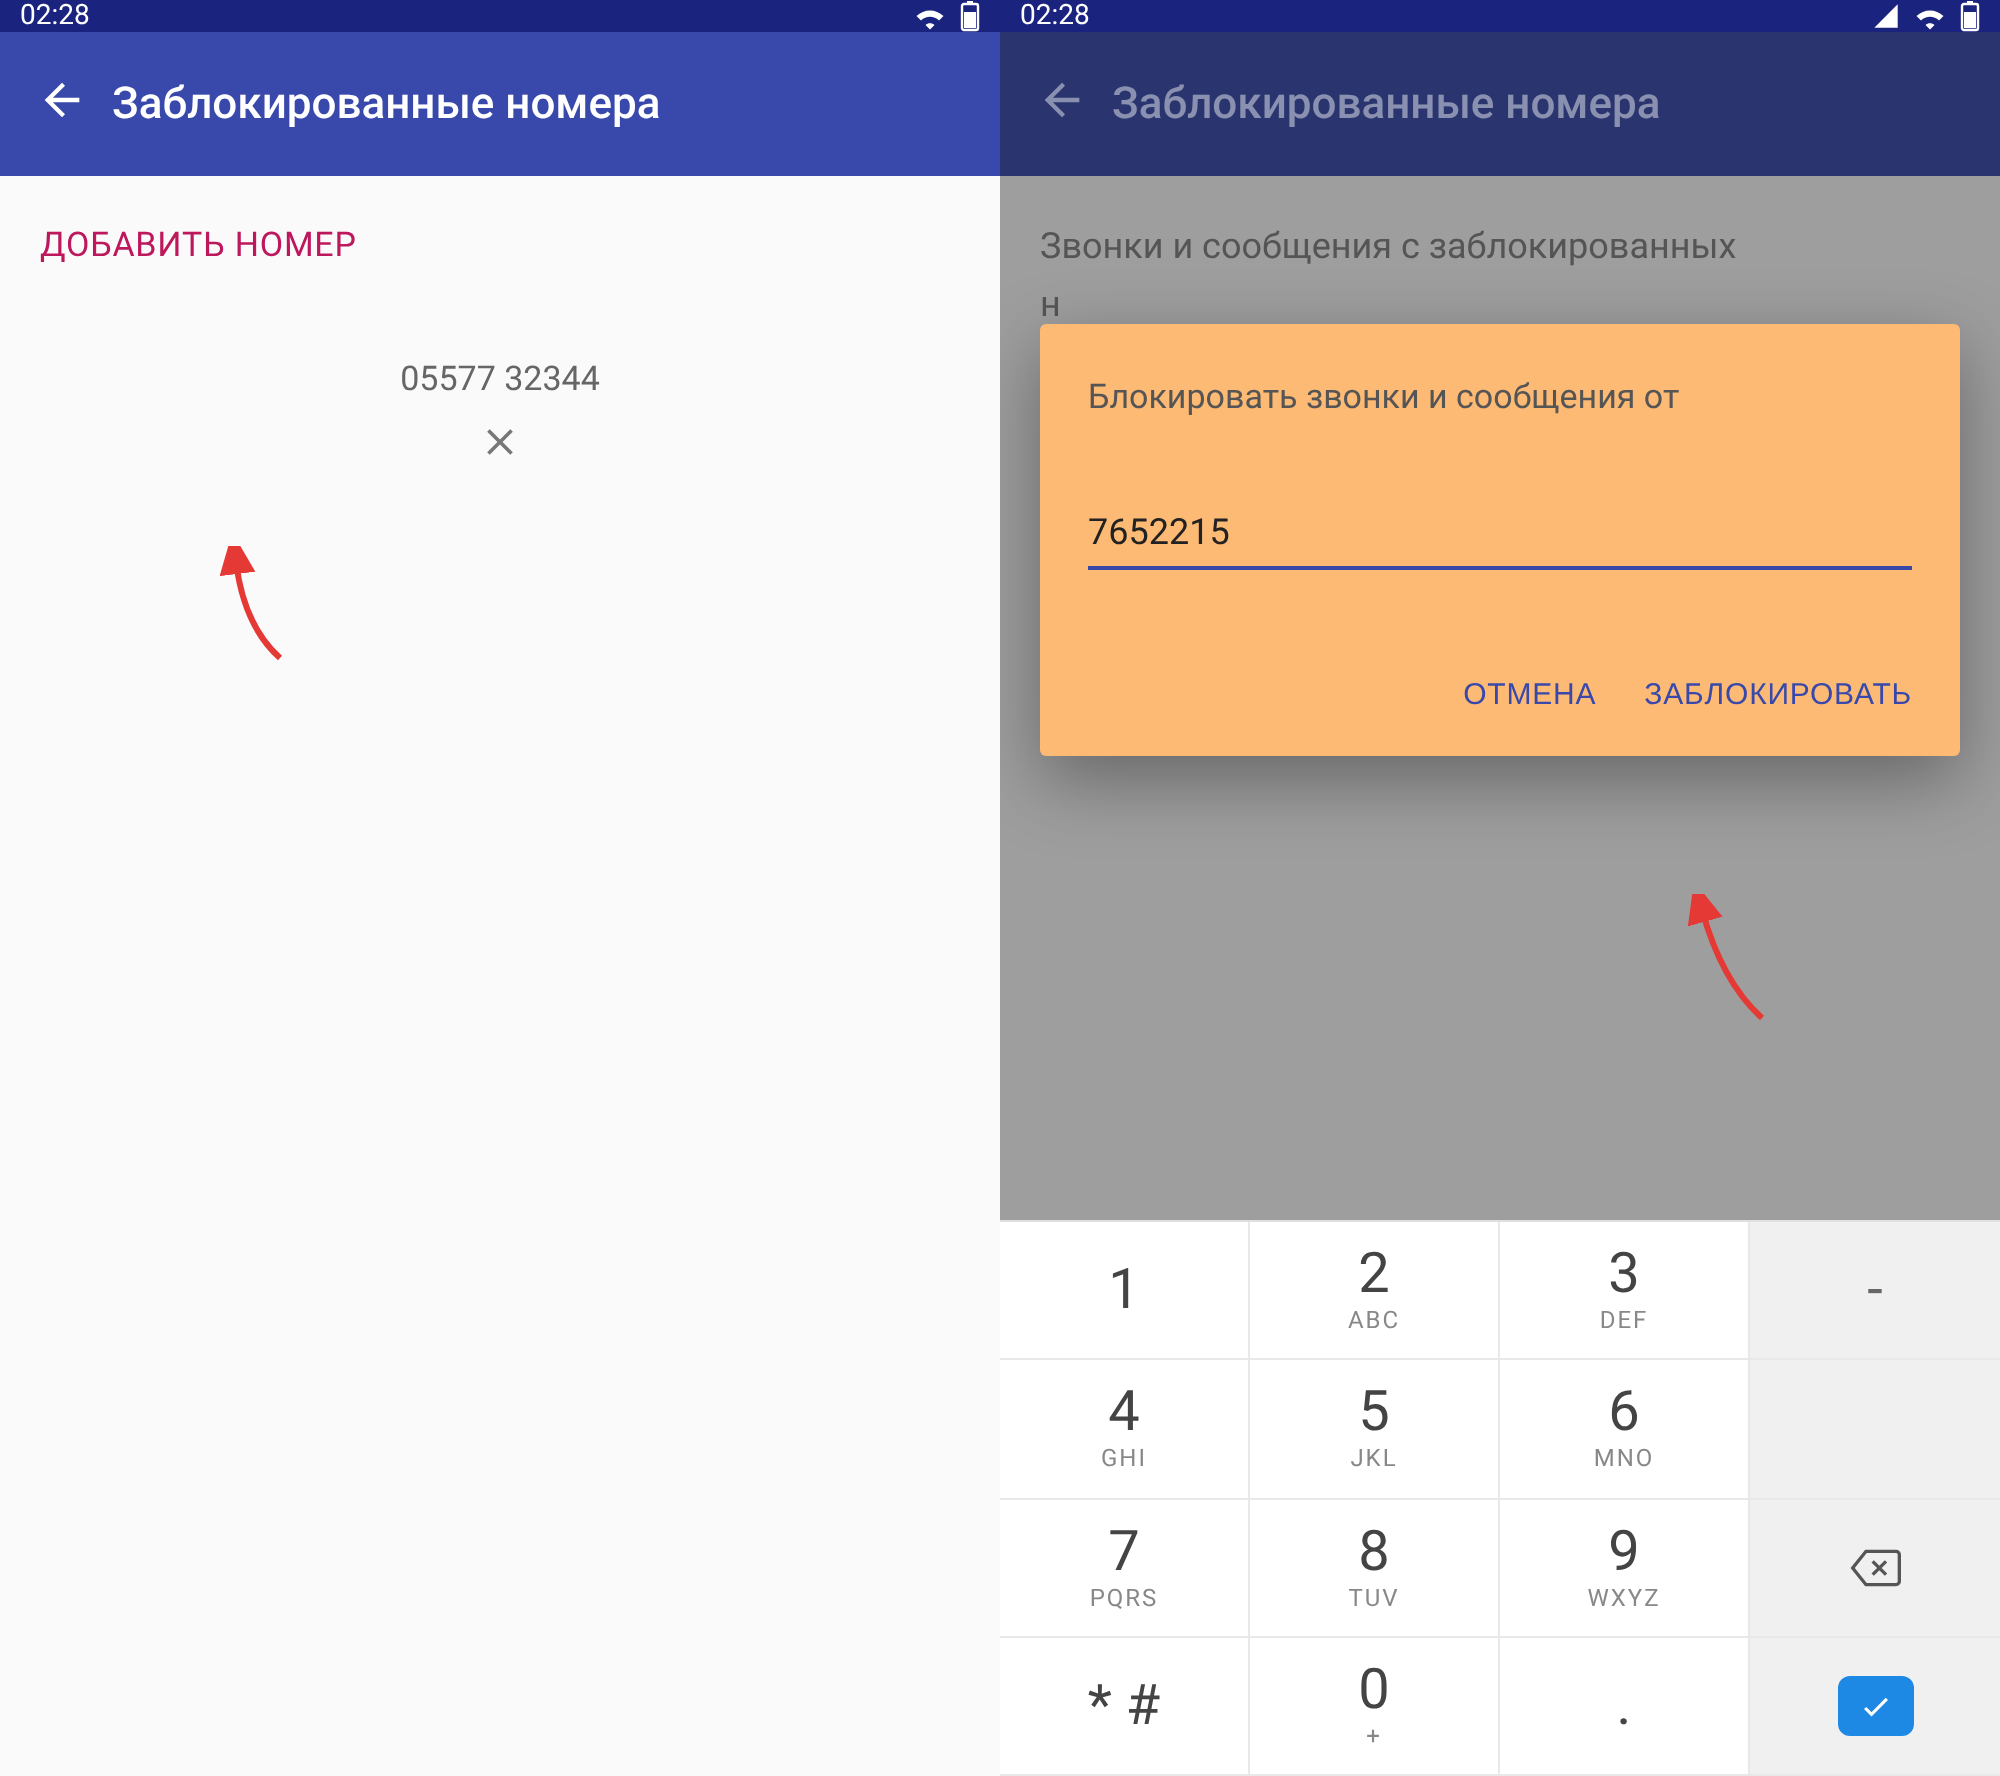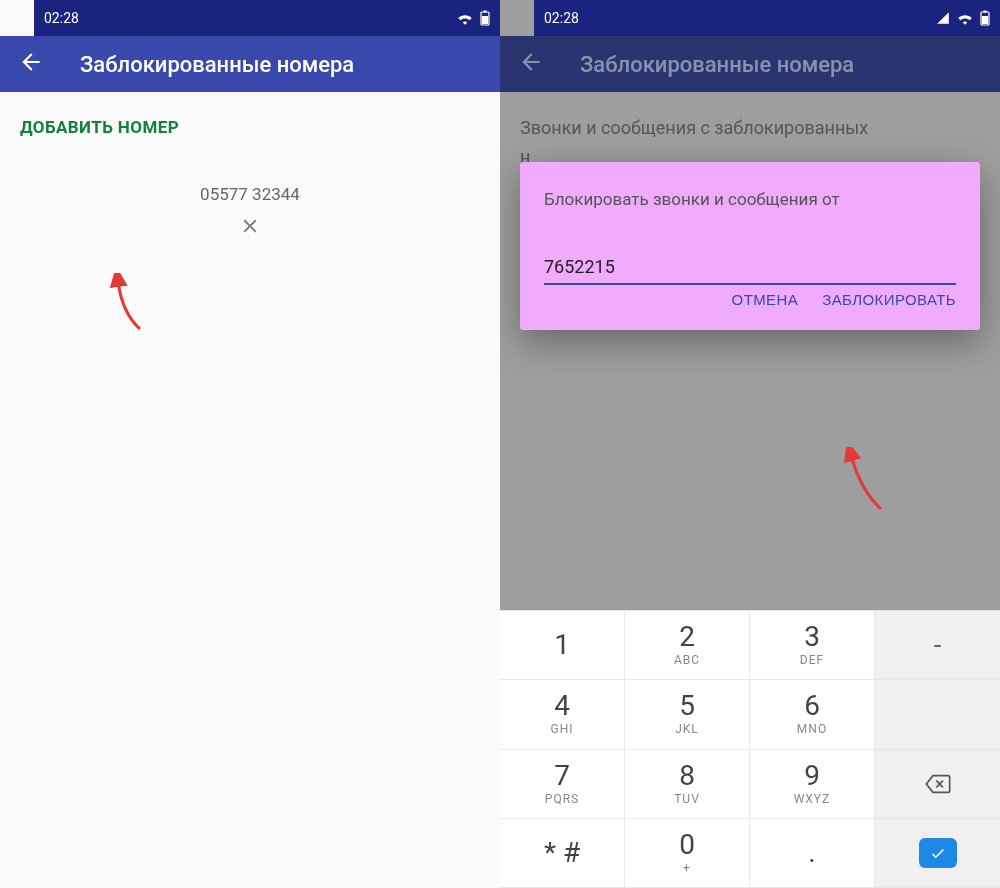--- a/index.html
+++ b/index.html
@@ -13,61 +13,61 @@
     width: 500px; height: 888px;
     position: relative;
     display: flex; flex-direction: column;
     overflow: hidden;
   }
   .screen.left { background: #fafafa; }
   .screen.right { background: #9e9e9e; }
 
   
   .statusbar {
-    height: 36px;
+    height: 16px;
     display: flex; align-items: center;
     padding: 0 10px;
-    color: #fff; font-size: 14px; margin-left: 34px;
+    color: #fff; font-size: 14px;
   }
   .statusbar.left-sb { background: #1a237e; }
   .statusbar.right-sb { background: #1a237e; }
   .statusbar .spacer { flex: 1; }
   .statusbar .icons { display: flex; gap: 6px; align-items: center; }
 
   
   .appbar {
-    height: 56px;
+    height: 72px;
     background: #3949ab;
     color: #fff;
     display: flex; align-items: center;
     padding: 0 18px;
-    gap: 36px;
+    gap: 12px;
   }
   .appbar.dimmed {
     background: #2a356f;
     color: rgba(255,255,255,0.45);
   }
   .appbar .back { font-size: 26px; line-height: 1; }
   .appbar .title { font-size: 22px; font-weight: 500; }
 
   
   .content {
     flex: 1;
     background: #fafafa;
     padding: 22px 20px;
     color: #444;
     font-size: 18px;
     line-height: 1.6;
   }
   .subtext { margin-bottom: 36px; }
   .add-link {
-    color: #15803d;
+    color: #be185d;
     font-size: 17px;
     letter-spacing: 0.4px;
-    font-weight: 700;
+    font-weight: 400;
     margin-bottom: 40px;
     display: block;
   }
   .number-row {
     display: flex; align-items: center; justify-content: space-between;
     color: #666;
     font-size: 17px;
     flex-direction: column;
   }
   .close-x { font-size: 26px; color: #777; }
@@ -80,21 +80,21 @@
     color: #555;
     font-size: 18px;
     line-height: 1.6;
     position: relative;
   }
 
   
   .dialog {
     position: absolute;
     top: 162px; left: 20px; right: 20px;
-    background: #f0abfc;
+    background: #fdba74;
     border-radius: 3px;
     box-shadow: 0 12px 36px rgba(0,0,0,0.35);
     padding: 24px 24px 12px 24px;
   }
   .dialog-title {
     color: #555; font-size: 17px; line-height: 1.55;
     margin-bottom: 40px;
   }
   .dialog-input {
     width: 100%;
@@ -111,20 +111,21 @@
     display: flex; justify-content: flex-end; gap: 24px;
     padding: 6px 0 10px 0;
   }
   .dialog-btn {
     color: #3949ab;
     font-size: 15px;
     font-weight: 500;
     letter-spacing: 0.4px;
     background: none; border: none;
     cursor: pointer;
+    margin-top: 48px;
   }
 
   
   .keypad {
     position: absolute;
     bottom: 0; left: 0; right: 0;
     background: #fafafa;
     border-top: 1px solid #e0e0e0;
     display: grid;
     grid-template-columns: repeat(4, 1fr);

